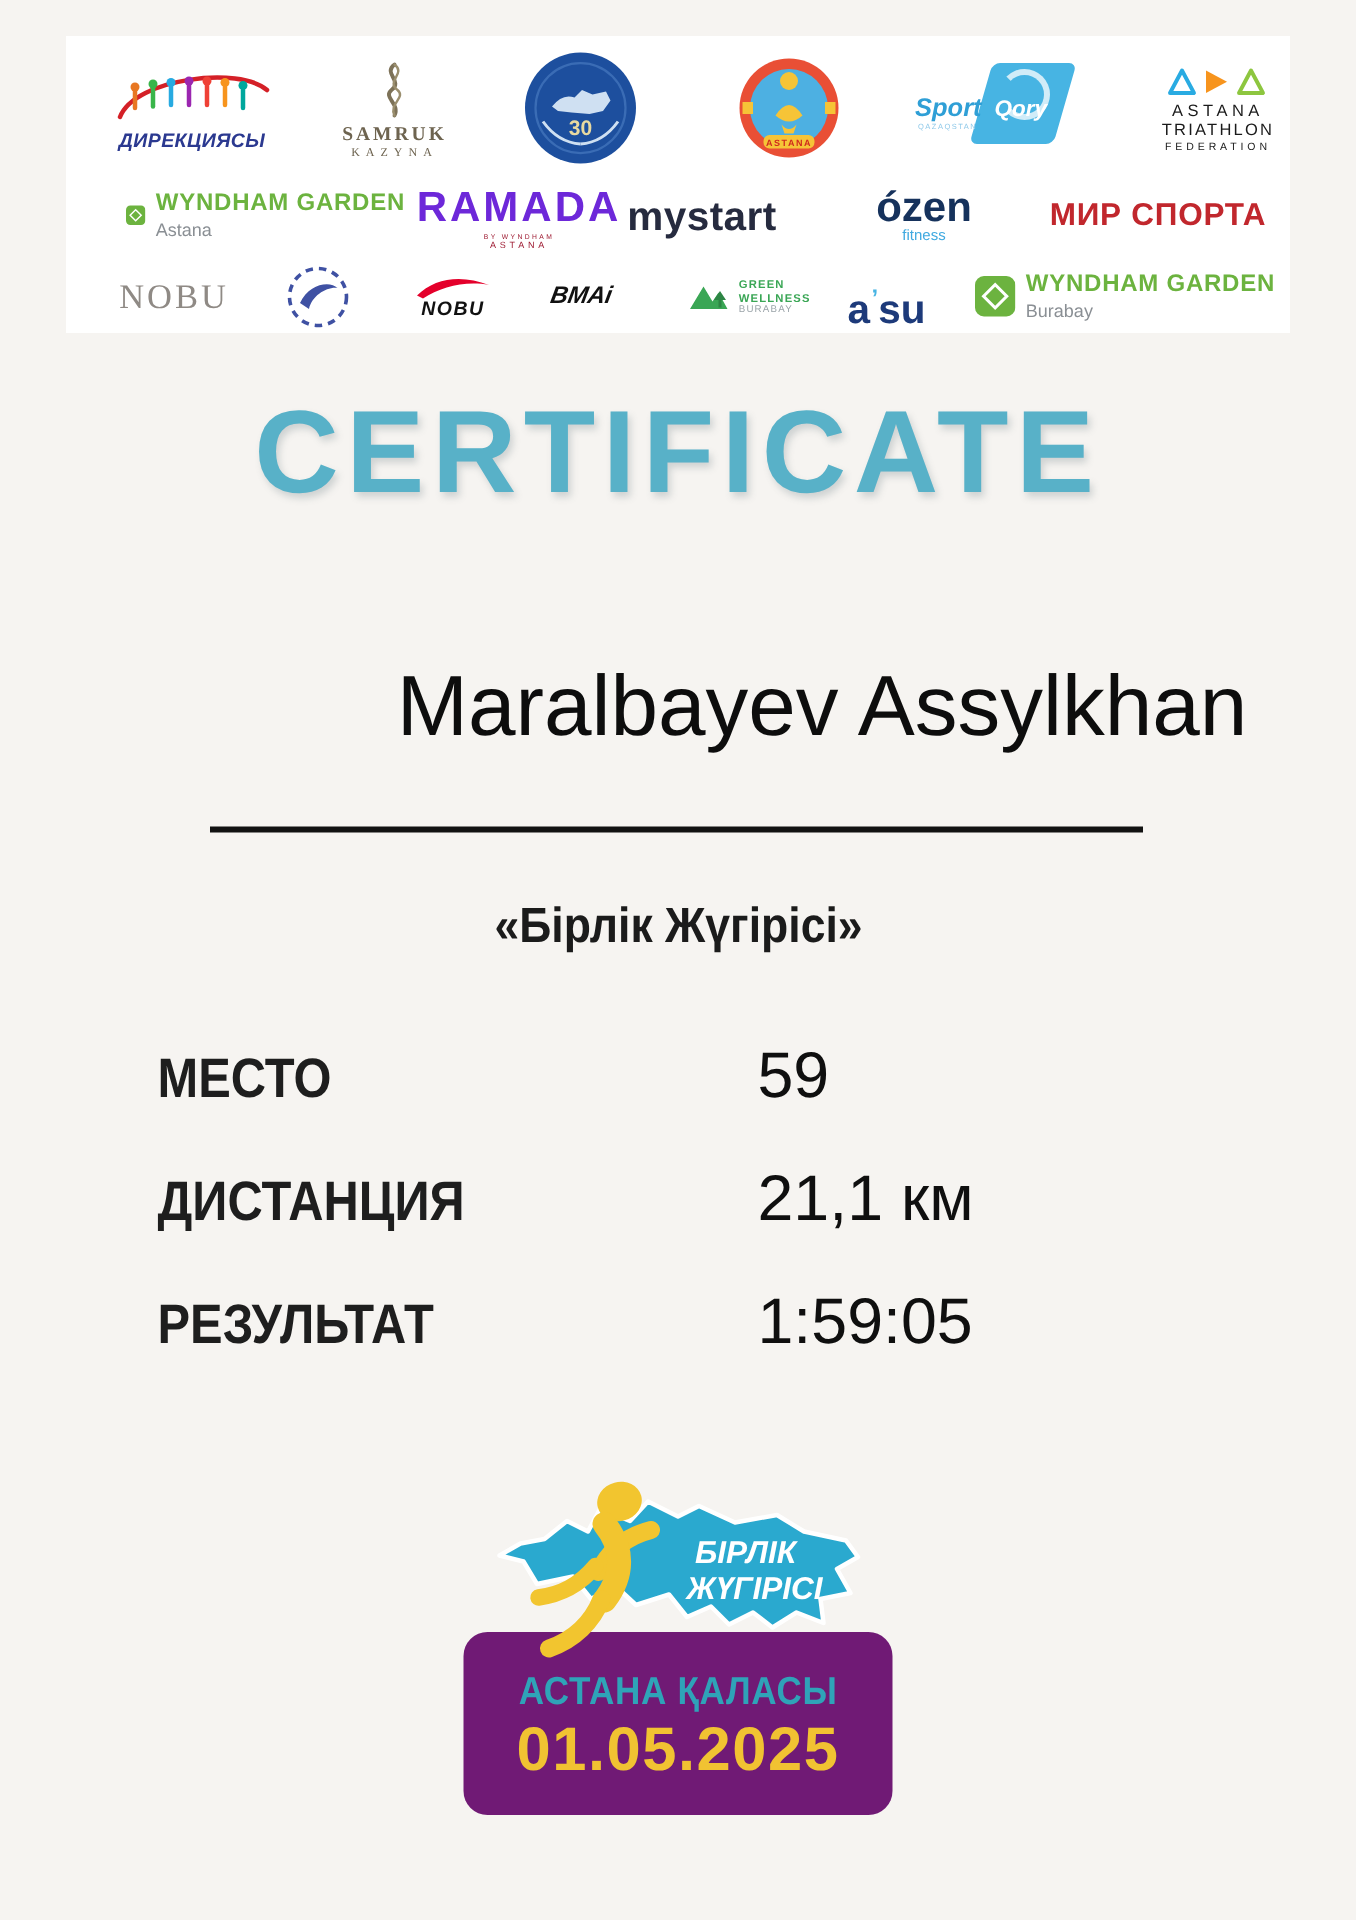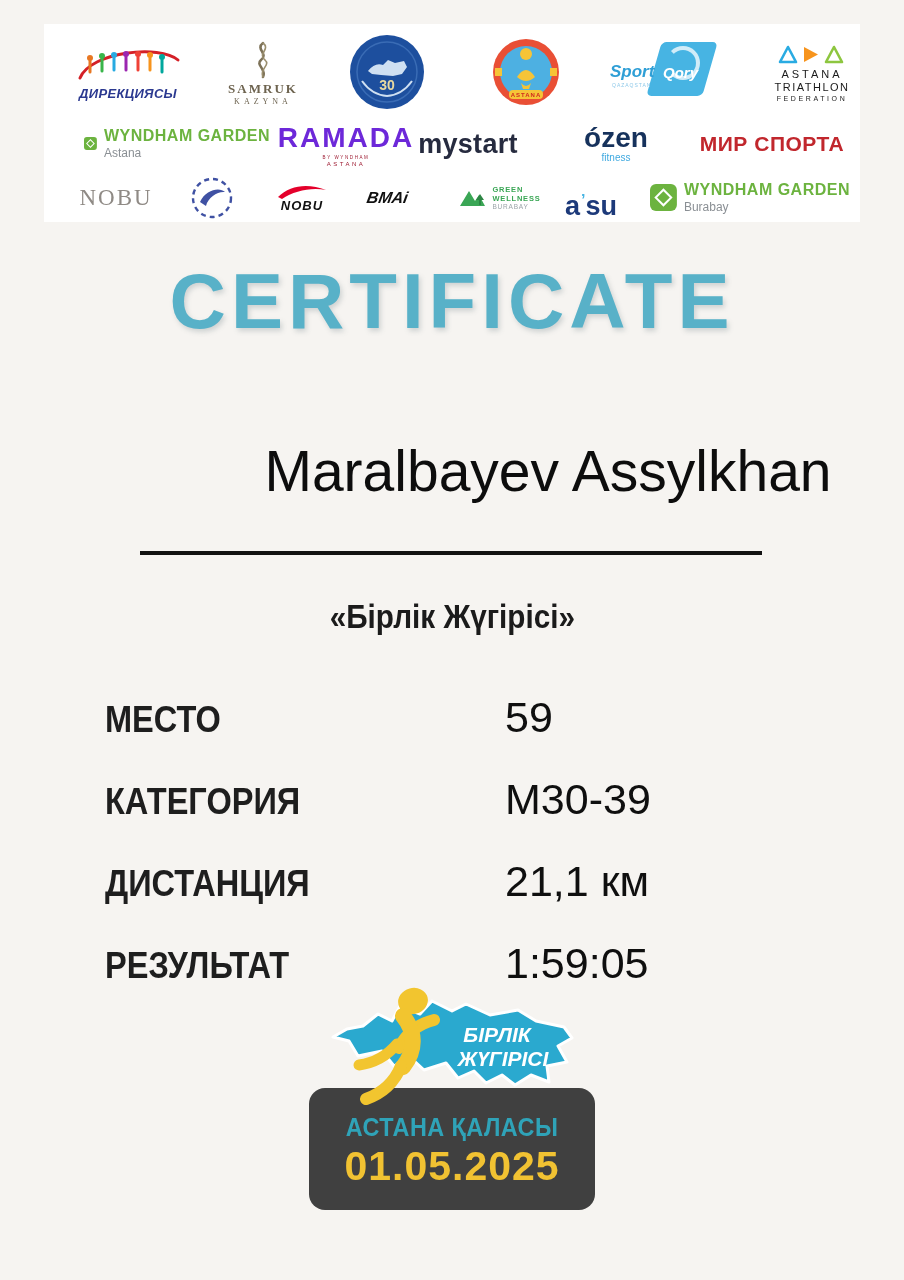--- a/index.html
+++ b/index.html
@@ -76,21 +76,21 @@
   .name-rule{position:absolute;left:140px;top:551px;width:622px;height:4px;background:#121212;}
   .event-name{position:absolute;left:0;right:0;top:598px;text-align:center;font-size:33px;font-weight:bold;color:#1b1b1b;}
   .cond{display:inline-block;transform:scaleX(.9);transform-origin:center;}
   .cond-left{display:inline-block;transform:scaleX(.88);transform-origin:left center;}
   .fields{position:absolute;left:105px;top:693px;width:680px;}
   .field-row{display:flex;align-items:baseline;height:82px;}
   .field-label{width:400px;font-size:37px;font-weight:700;color:#1e1e1e;white-space:nowrap;}
   .field-value{font-size:43px;font-weight:400;color:#0f0f0f;white-space:nowrap;}
   
   .footer-box{
-    position:absolute;left:309px;top:1088px;width:286px;height:122px;background:#404040;border-radius:16px;
+    position:absolute;left:309px;top:1088px;width:286px;height:122px;background:#701a75;border-radius:16px;
     display:flex;flex-direction:column;align-items:center;justify-content:center;gap:3px;
   }
   .footer-city{font-size:26px;font-weight:bold;color:#2fa3b8;letter-spacing:.5px;}
   .footer-date{font-size:41px;font-weight:800;color:#f1c232;letter-spacing:1px;line-height:1;}
   .event-logo{position:absolute;left:300px;top:984px;width:295px;height:125px;z-index:2;}
   .map-text{fill:#ffffff;font-style:italic;font-weight:bold;font-size:21px;font-family:"Liberation Sans",sans-serif;}
   .svgtext{font-family:"Liberation Sans",sans-serif;}
 </style>
 </head>
 <body>
@@ -268,24 +268,20 @@
   <div class="event-name">
     <span class="cond">«Бірлік Жүгірісі»</span>
   </div>
 
   <div class="fields">
     <div class="field-row">
       <span class="field-label"><span class="cond-left">МЕСТО</span></span>
       <span class="field-value">59</span>
     </div>
     <div class="field-row">
-      <span class="field-label"><span class="cond-left">КАТЕГОРИЯ</span></span>
-      <span class="field-value">M30-39</span>
-    </div>
-    <div class="field-row">
       <span class="field-label"><span class="cond-left">ДИСТАНЦИЯ</span></span>
       <span class="field-value">21,1 км</span>
     </div>
     <div class="field-row">
       <span class="field-label"><span class="cond-left">РЕЗУЛЬТАТ</span></span>
       <span class="field-value">1:59:05</span>
     </div>
   </div>
 
   <div class="footer-box">

